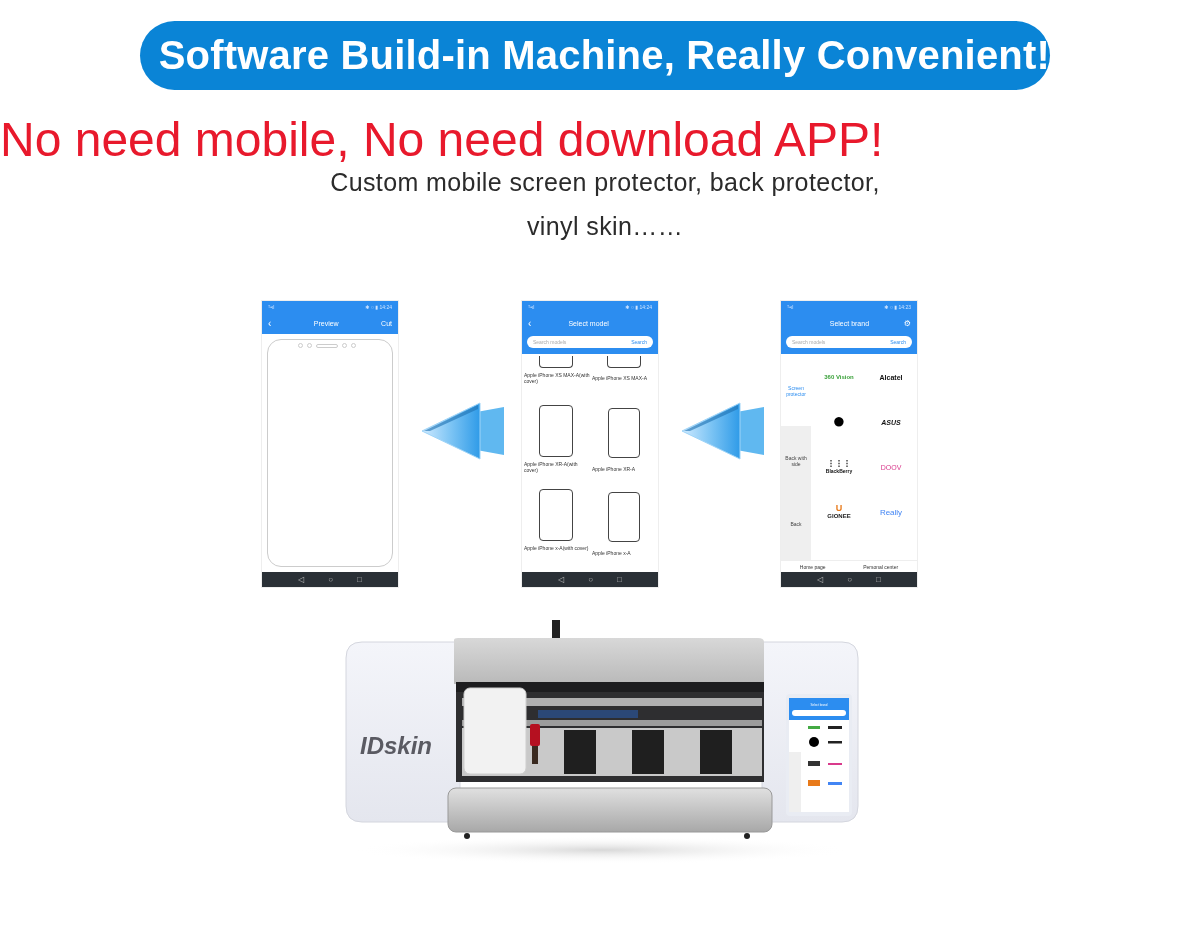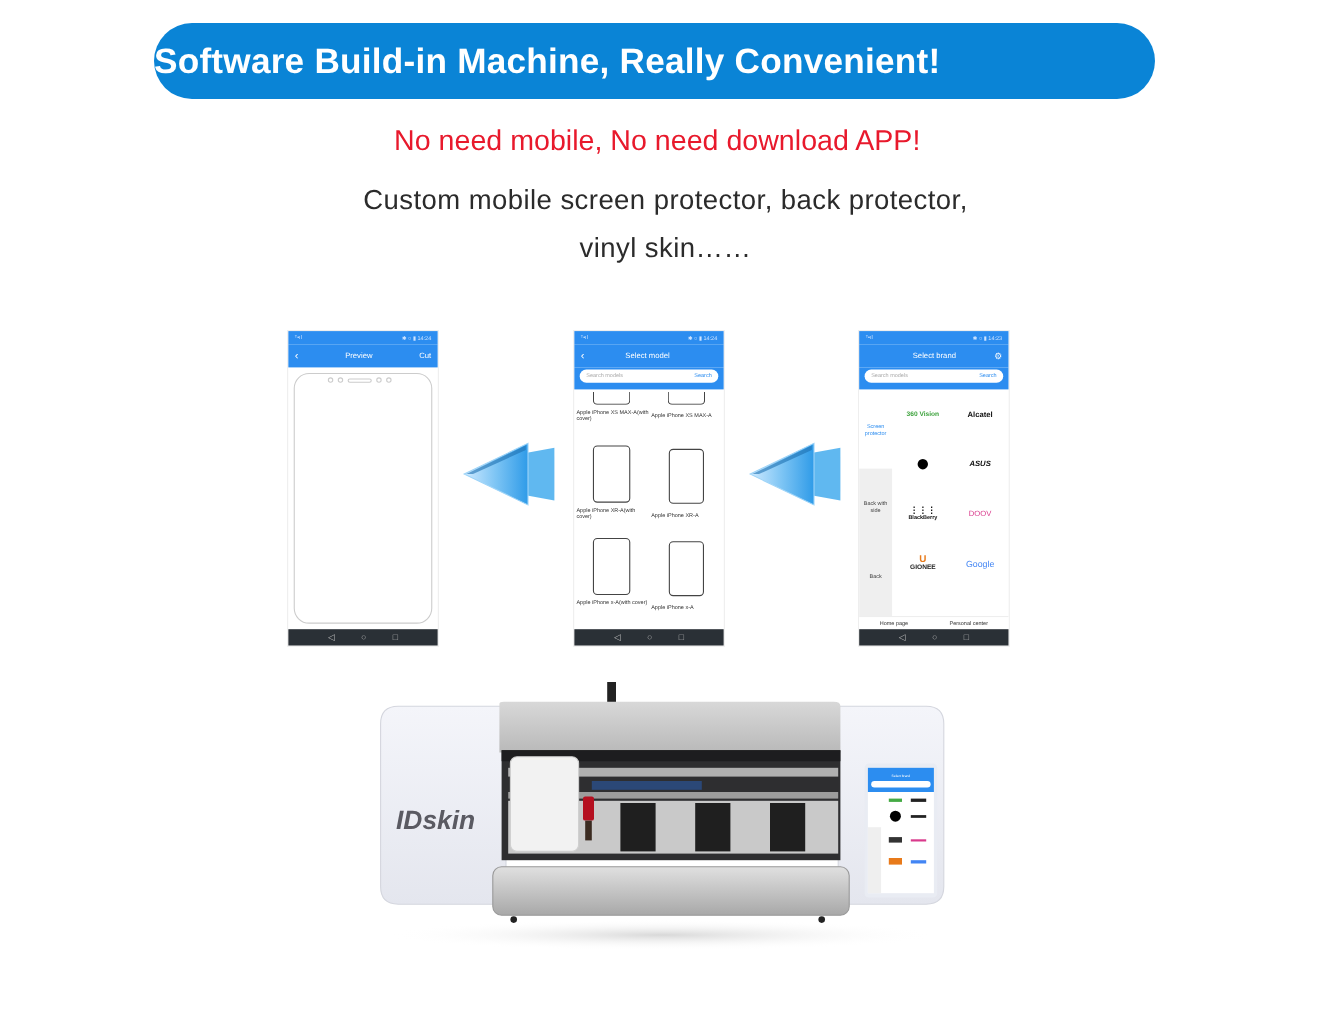--- a/index.html
+++ b/index.html
@@ -2,27 +2,27 @@
 <html><head>
 <meta charset="utf-8">
 <style>
   * { box-sizing: border-box; margin: 0; padding: 0; }
   html, body { width: 1200px; height: 933px; background: #ffffff; overflow: hidden; }
   body { position: relative; font-family: "Liberation Sans", sans-serif; }
 
   .banner {
     position: absolute; left: 140px; top: 21px; width: 910px; height: 69px;
     background: #0a84d6; border-radius: 35px;
-    display: flex; align-items: center; justify-content: flex-start;
-    color: #fff; font-weight: bold; font-size: 32px; letter-spacing: 0.2px;
+    display: flex; align-items: center; justify-content: flex-end;
+    color: #fff; font-weight: bold; font-size: 40px; letter-spacing: 0.2px;
     font-family: "Liberation Sans", sans-serif;
   }
   .headline {
-    position: absolute; left: 0; top: 112px; width: 1195px; text-align: center;
-    color: #e8192c; font-size: 26px; font-family: "Liberation Sans", sans-serif;
+    position: absolute; left: 0; top: 112px; width: 1195px; text-align: left;
+    color: #e8192c; font-size: 48px; font-family: "Liberation Sans", sans-serif;
   }
   .sub1, .sub2 {
     position: absolute; left: 0; width: 1210px; text-align: center;
     color: #2b2b2b; font-size: 25px; font-family: "Liberation Sans", sans-serif;
     letter-spacing: 0.4px;
   }
   .sub1 { top: 168px; }
   .sub2 { top: 212px; }
 
   
@@ -241,21 +241,21 @@
     <span>BlackBerry</span>
   </div>
   <div class="brand" style="left:85px;top:163px;font-size:7px;color:#d93a8c;font-weight:normal;">
     <span>DOOV</span>
   </div>
   <div class="brand" style="left:33px;top:202px;font-size:6px;color:#222;">
     <div style="color:#e87a1a;font-size:9px;">U</div>
     <span>GIONEE</span>
   </div>
   <div class="brand" style="left:85px;top:207px;font-size:8px;color:#4285f4;font-weight:normal;">
-    <span>Google</span>
+    <span>Really</span>
   </div>
   <div class="tabbar">
     <span>Home page</span>
     <span>Personal center</span>
   </div>
   <div class="navbar">
     <span>◁</span>
     <span>○</span>
     <span>□</span>
   </div>

